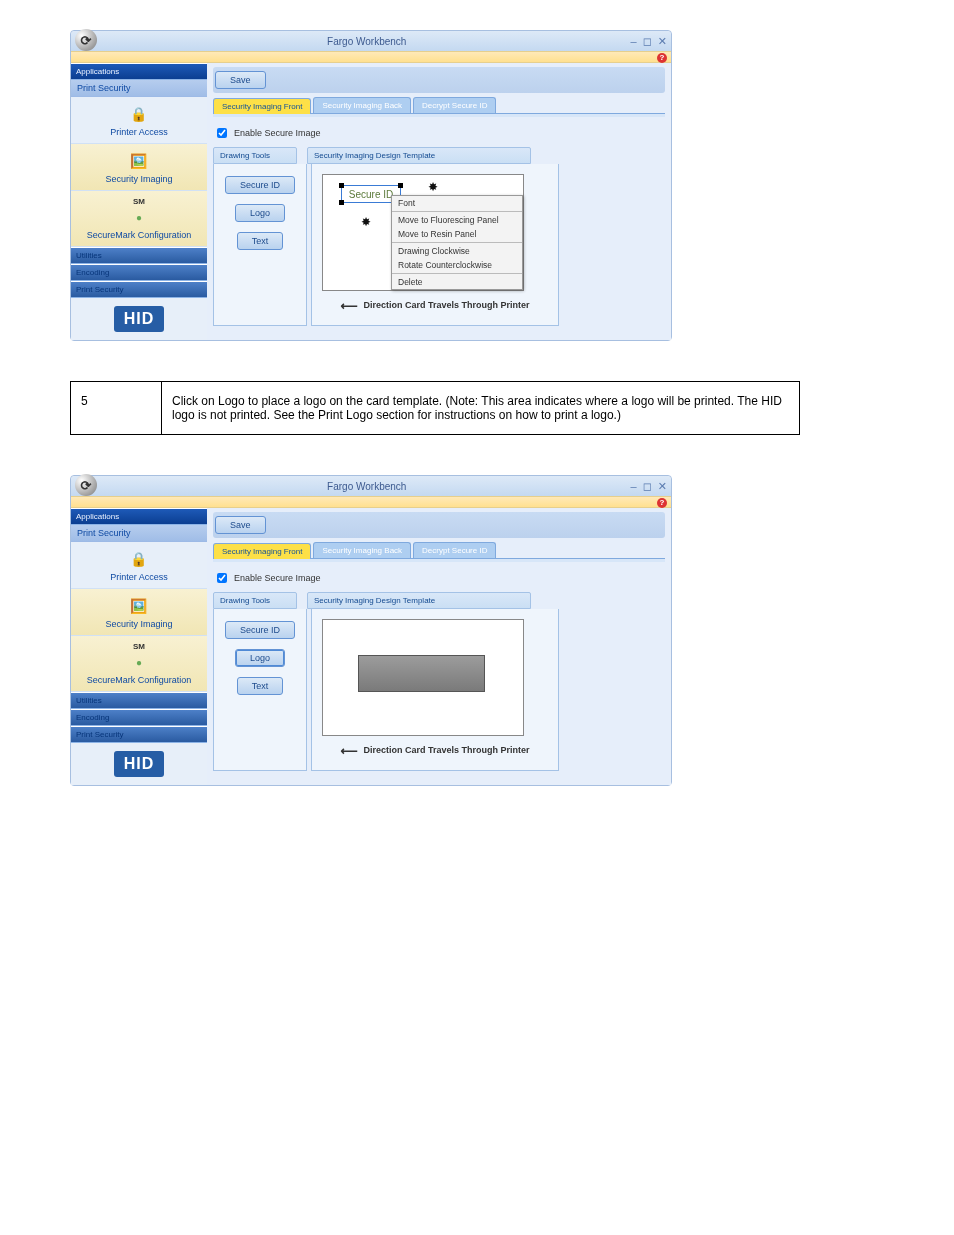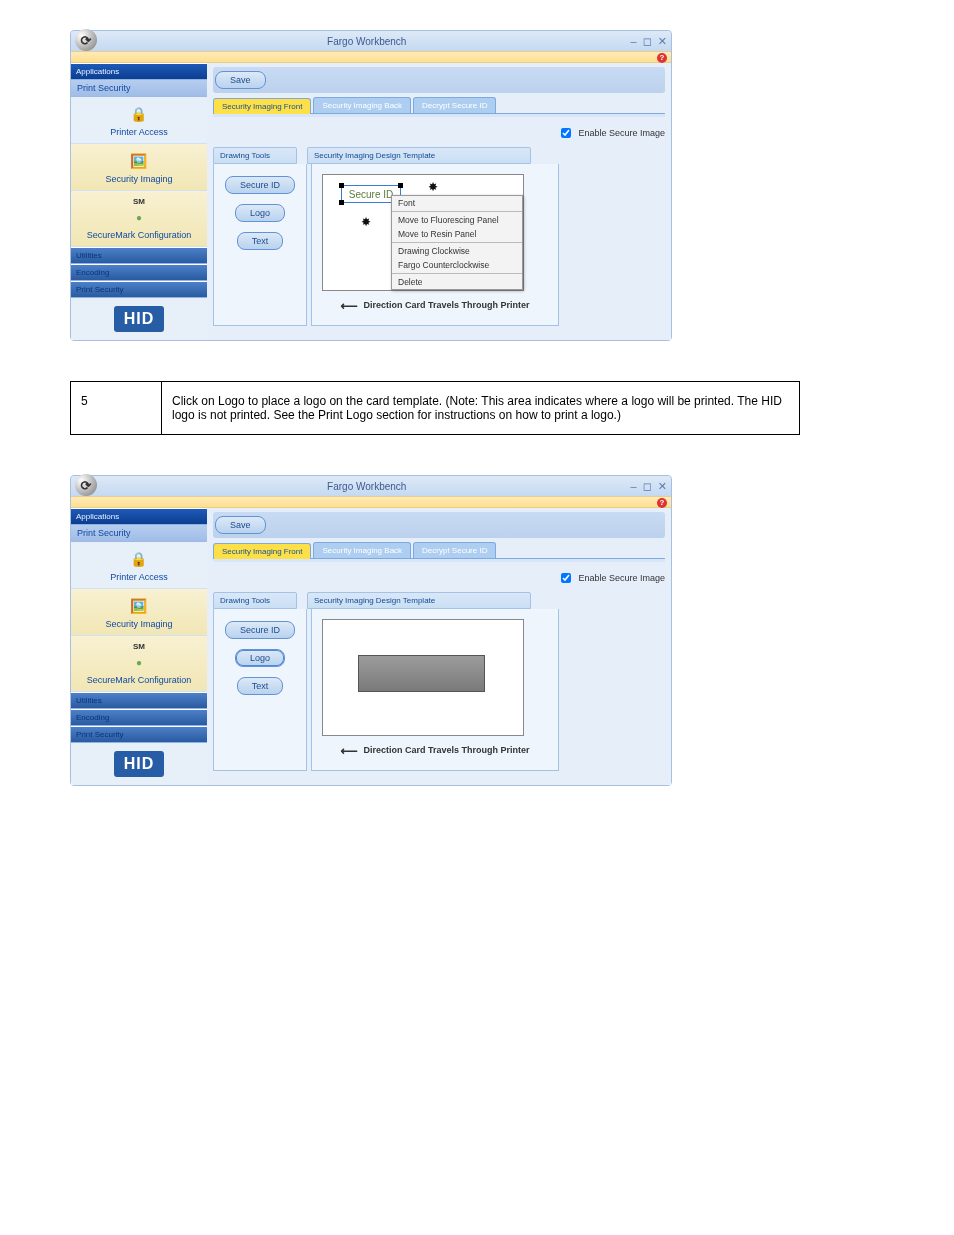--- a/index.html
+++ b/index.html
@@ -15,27 +15,27 @@
     .side-h { background:linear-gradient(#4d80c8,#2a5ba1); color:#07357a; font-size:8px; padding:3px 5px; border-top:1px solid #fff; border-bottom:1px solid #8cb3e6; position:relative; }
     .side-h.active { background:linear-gradient(#1e5ab8,#0b3e91); color:#e8f0ff; }
     .side-sub { background:linear-gradient(#b6cdee,#a0bde7); padding:3px 6px; color:#0f4aa3; border-bottom:1px solid #9dbae6;}
     .side-item { background:#e7eff9; padding:6px 4px; text-align:center; color:#0f4aa3; border-bottom:1px solid #d1e1f5;}
     .side-item.selected { background:linear-gradient(#f8f1d2,#f1e6b4); }
     .side-item .icon { width:22px; height:22px; margin:0 auto 2px; display:flex; align-items:center; justify-content:center; font-size:14px;}
     .spacer { flex:1; background:#e3ecf8; }
     .hid-block { padding:8px; text-align:center; background:#e7eff9;}
     .hid-badge { display:inline-block; background:#265da5; color:#fff; font-size:16px; font-weight:900; padding:4px 10px; border-radius:3px; letter-spacing:1px;}
     .content { flex:1; background:#e6eefa; padding:4px 6px; }
-    .btn { display:inline-flex; align-items:center; justify-content:center; padding:3px 14px; font-size:9px; border-radius:8px; background:linear-gradient(#dce9f7,#b9d2ef); border:1px solid #6393d4; color:#1d4b8c; cursor:pointer;}
+    .btn { display:inline-flex; align-items:center; justify-content:center; padding:3px 14px; font-size:9px; border-radius:3px; background:linear-gradient(#dce9f7,#b9d2ef); border:1px solid #6393d4; color:#1d4b8c; cursor:pointer;}
     .toolbar { padding:4px 2px; background:linear-gradient(#c8dbf3,#bcd1ed); border-radius:3px; margin-bottom:2px;}
     .tabs { display:flex; align-items:flex-end; height:18px; margin-top:2px;}
     .tab { padding:3px 8px; border:1px solid #7fa9de; border-bottom:none; background:#aecef1; color:#fff; font-size:8px; margin-right:2px; border-radius:3px 3px 0 0; }
     .tab.active { background:#fde047; color:#145299; position:relative; top:1px;padding-left:8px;}
     .tab-underline { height:3px; background:#d7e6f8; border-top:1px solid #7fa9de; }
-    .chk { display:flex; align-items:center; gap:4px; margin:8px 0 6px;justify-content:flex-end;}
+    .chk { display:flex; align-items:center; gap:4px; margin:8px 0 6px;}
     .chk input { width:10px; height:10px;}
     .cols { display:flex; gap:4px; }
     .panel-h { background:linear-gradient(#d9e7f8,#cadff4); border:1px solid #a4c2e6; padding:3px 6px; color:#134a90; font-size:8px; border-radius:2px 2px 0 0; width:70px; }
     .tools { border:1px solid #a4c2e6; border-top:none; background:#eff5fc; display:flex; flex-direction:column; align-items:center; gap:10px; padding:12px 6px 20px; width:80px;}
     .template-box { border:1px solid #a4c2e6; border-top:none; background:#eff5fc; padding:10px; width:226px;}
     .card { border:1px solid #888; background:#fff; width:200px; height:115px; position:relative; }
     .secure-box { position:absolute; left:18px; top:10px; width:58px; height:16px; border:1px solid #3a7bd5; background:#fff; display:flex; align-items:center; justify-content:center;}
     .secure-box .t { font-size:10px; color:#5b7a3a; position:relative;}
     .hsel { position:absolute; width:5px; height:5px; background:#000; }
     .bullet { position:absolute; font-size:12px; color:#111;}
@@ -122,21 +122,21 @@
             </div>
             <span class="bullet" style="left:105px; top:5px;">✸</span>
             <span class="bullet" style="left:38px; top:40px;">✸</span>
             <div class="ctx">
               <div class="mi">Font</div>
               <div class="sep"></div>
               <div class="mi">Move to Fluorescing Panel</div>
               <div class="mi">Move to Resin Panel</div>
               <div class="sep"></div>
               <div class="mi">Drawing Clockwise</div>
-              <div class="mi">Fargo Counterclockwise</div>
+              <div class="mi">Rotate Counterclockwise</div>
               <div class="sep"></div>
               <div class="mi">Delete</div>
             </div>
           </div>
           <div class="dir">
             <span class="arr">⟵</span><span>Direction Card Travels Through Printer</span>
           </div>
         </div>
       </div>
     </div>

